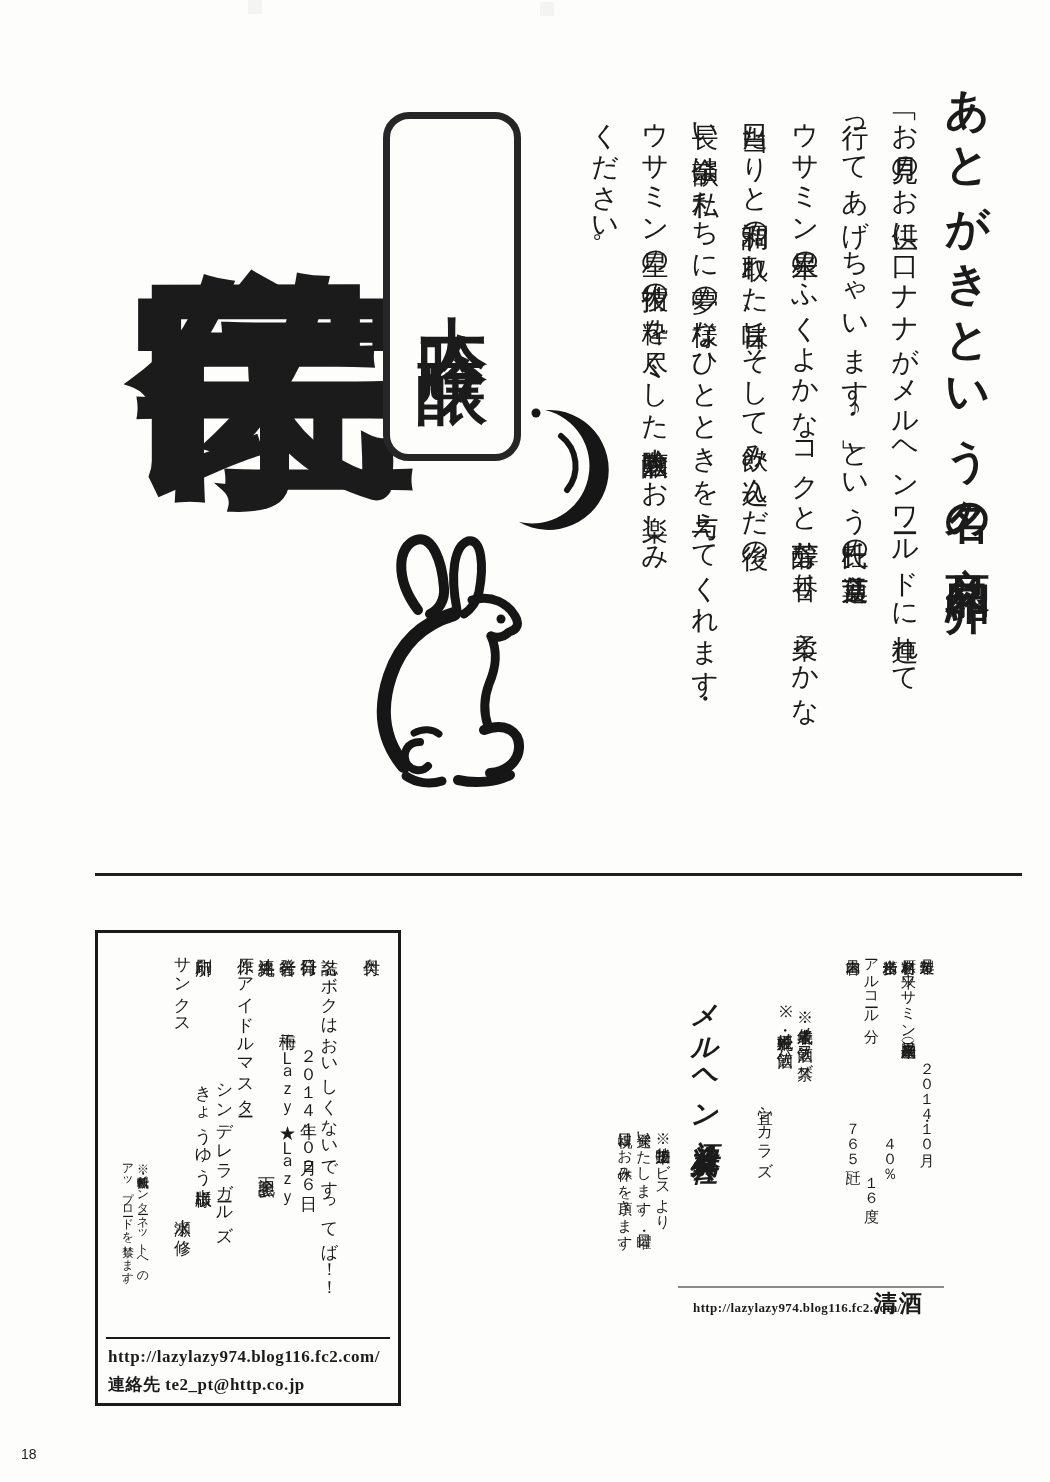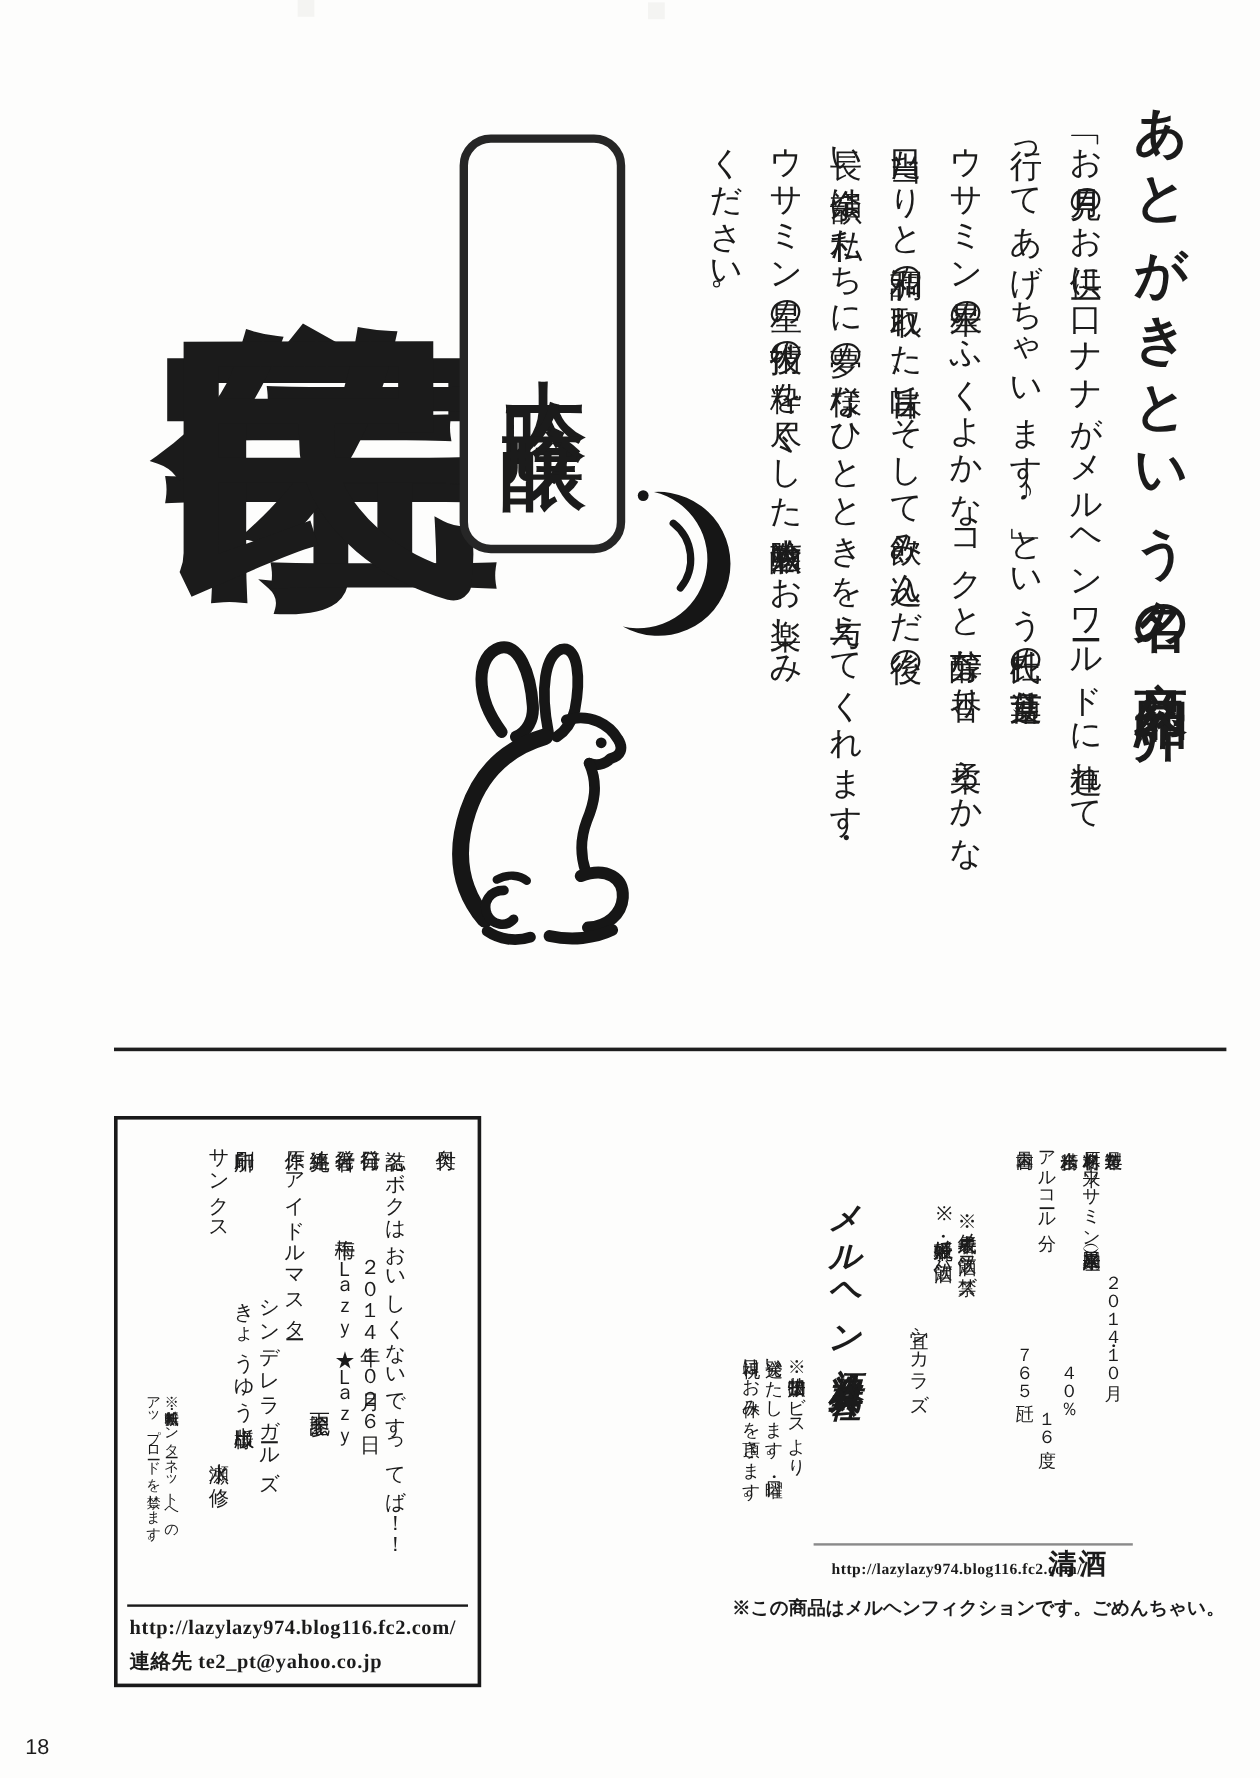--- a/index.html
+++ b/index.html
@@ -51,21 +51,21 @@
   
   .specs { font-size:15px; line-height:18.5px; }
   .warnings { font-size:16px; line-height:20px; }
   .company { font-size:27px; font-style:italic; font-weight:600; letter-spacing:3px; }
   .shipping { font-size:15px; line-height:19px; }
   .seishu-rule { background:#8a8a8a; height:2px; }
   .bottom-url { font-size:13px; font-weight:700; letter-spacing:0.4px; }
   .seishu { font-size:23px; font-weight:900; letter-spacing:2px; }
   .fiction-note { font-size:15.5px; font-weight:700; }
 
-  .page-number { font-size:18px; font-family:"Liberation Sans","DejaVu Sans",sans-serif; }
+  .page-number { font-size:14px; font-family:"Liberation Sans","DejaVu Sans",sans-serif; }
 
   svg .ink { stroke:#161616; fill:none; stroke-linecap:round; stroke-linejoin:round; }
 </style>
 </head>
 <body>
 
 <div class="page">
 
   <div class="abs mark" style="left:248px; top:0;"></div>
   <div class="abs mark" style="left:540px; top:2px;"></div>
@@ -116,21 +116,21 @@
 発行者　　　　梅干　Ｌａｚｙ★Ｌａｚｙ
 連絡先　　　　　　　　　　　　下記参照
 原作　アイドルマスター
 　　　　　　　シンデレラガールズ
 印刷所　　　　　　　きょうゆう出版様
 サンクス　　　　　　　　　　水瀬　修</div>
     <div class="abs v pre colophon-fine" style="left:22px; top:222px; height:182px;">※無断転載・インターネットへの
 アップロードを禁じます。</div>
     <div class="abs colophon-rule" style="left:8px; right:8px; top:404px;"></div>
     <div class="abs colophon-url" style="left:10px; top:414px;">http://lazylazy974.blog116.fc2.com/</div>
-    <div class="abs colophon-email" style="left:10px; top:440px;">連絡先 te2_pt@yahoo.co.jp</div>
+    <div class="abs colophon-email" style="left:10px; top:440px;">連絡先 te2_pt@http.co.jp</div>
   </div>
 
   <div class="abs v pre specs" style="right:114px; top:948px; height:330px;">製造年月　　　　　　　２０１４・１０月
 原材料名　米（ウサミン星産）米麹（同産米）
 精米歩合　　　　　　　　　　　　４０％
 アルコール分　　　　　　　　　　１６度
 内容量　　　　　　　　　　　７６５瓩</div>
 
   <div class="abs v pre warnings" style="right:235px; top:1000px; height:272px;">※未成年者ノ飲酒ヲ禁ズ
 ※妊娠・授乳中ノ飲酒ハ
@@ -141,16 +141,15 @@
   <div class="abs v pre shipping" style="right:378px; top:1122px; height:165px;">※千川物販サービスより
 発送いたします。日曜・
 祝日はお休みを頂きます。</div>
 
   <div class="abs seishu-rule" style="left:678px; top:1286px; width:266px;"></div>
 
   <div class="abs bottom-url" style="left:693px; top:1300px;">http://lazylazy974.blog116.fc2.com/</div>
 
   <div class="abs seishu" style="left:874px; top:1288px;">清酒</div>
 
-  <div class="abs fiction-note" style="left:610px; top:1330px;">※この商品はメルヘンフィクションです。ごめんちゃい。</div>
 
   <div class="abs page-number" style="left:21px; top:1446px;">18</div>
 </div>
 
 </body></html>

